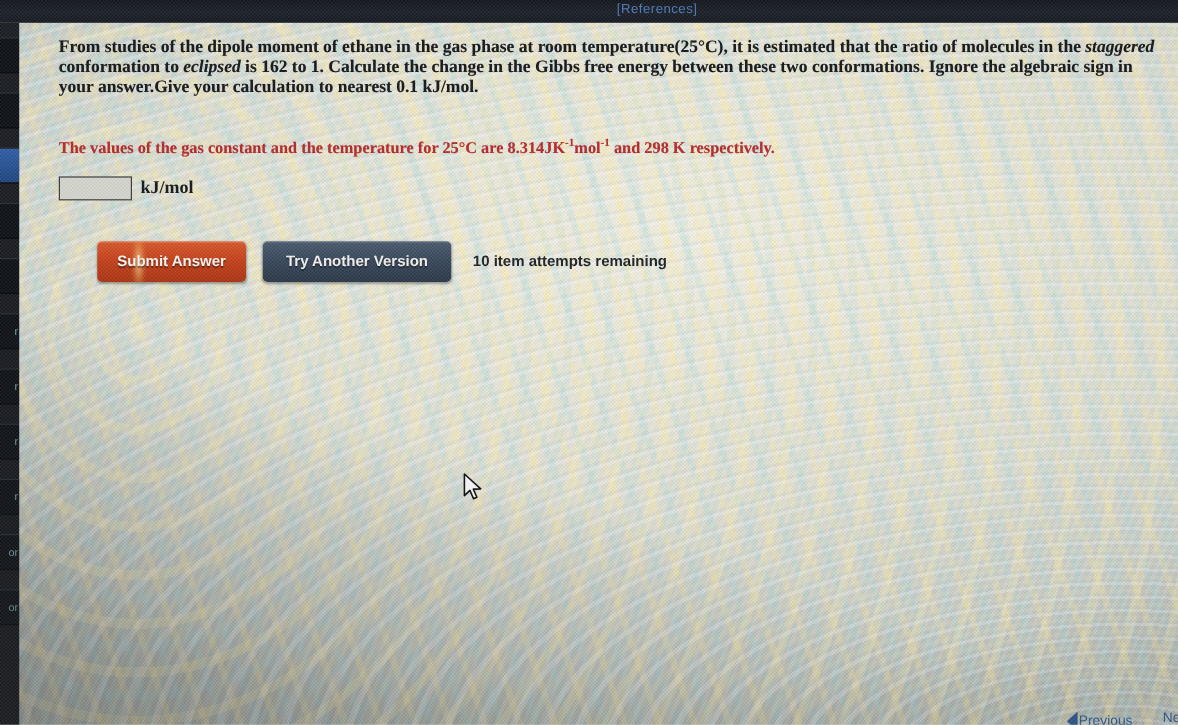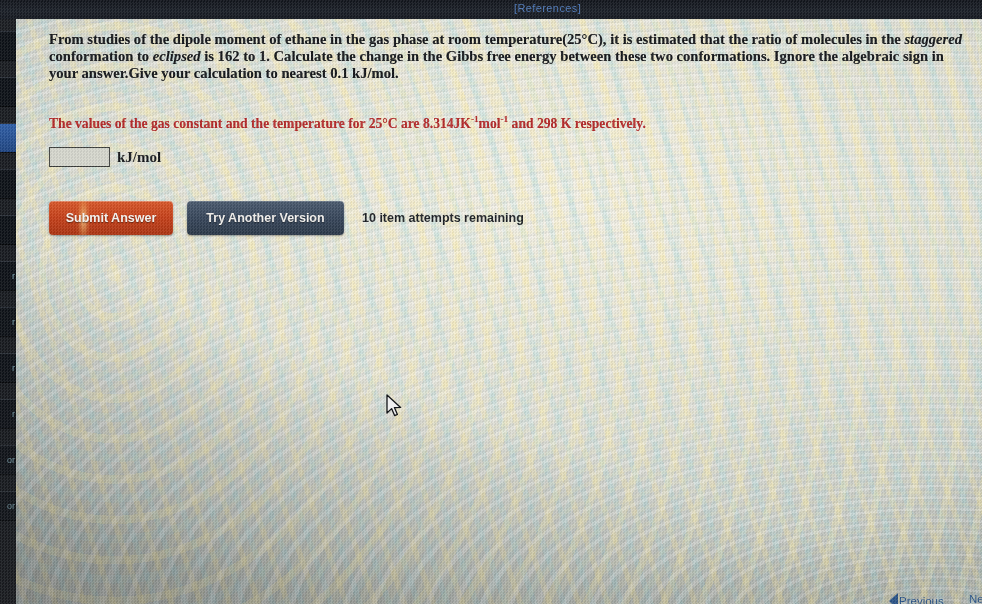--- a/index.html
+++ b/index.html
@@ -137,21 +137,21 @@
   }
 
   
   #btnrow{position:absolute;left:33px;top:182px;display:flex;align-items:center;}
   .btn{
     font-family:"Liberation Sans",sans-serif;
     font-weight:bold;font-size:12.5px;color:#f3f1ee;
     border:none;border-radius:4px;cursor:pointer;
     display:flex;align-items:center;justify-content:center;
     text-shadow:0 1px 1px rgba(0,0,0,.45);
-    position:relative;overflow:hidden;
+    position:relative;overflow:hidden;margin-left:32px;
   }
   #btn-submit{
     width:124px;height:34px;
     background:linear-gradient(180deg,#d8582a 0%,#c5401a 48%,#ab3413 100%);
     box-shadow:inset 0 1px 0 rgba(255,255,255,.28), 0 1px 2px rgba(0,0,0,.35);
   }
   #btn-submit::after{
     content:"";position:absolute;left:30px;top:-6px;width:9px;height:48px;
     background:radial-gradient(ellipse at center, rgba(255,240,180,.95) 0%, rgba(255,210,110,.35) 45%, rgba(255,200,90,0) 75%);
     filter:blur(2px);

